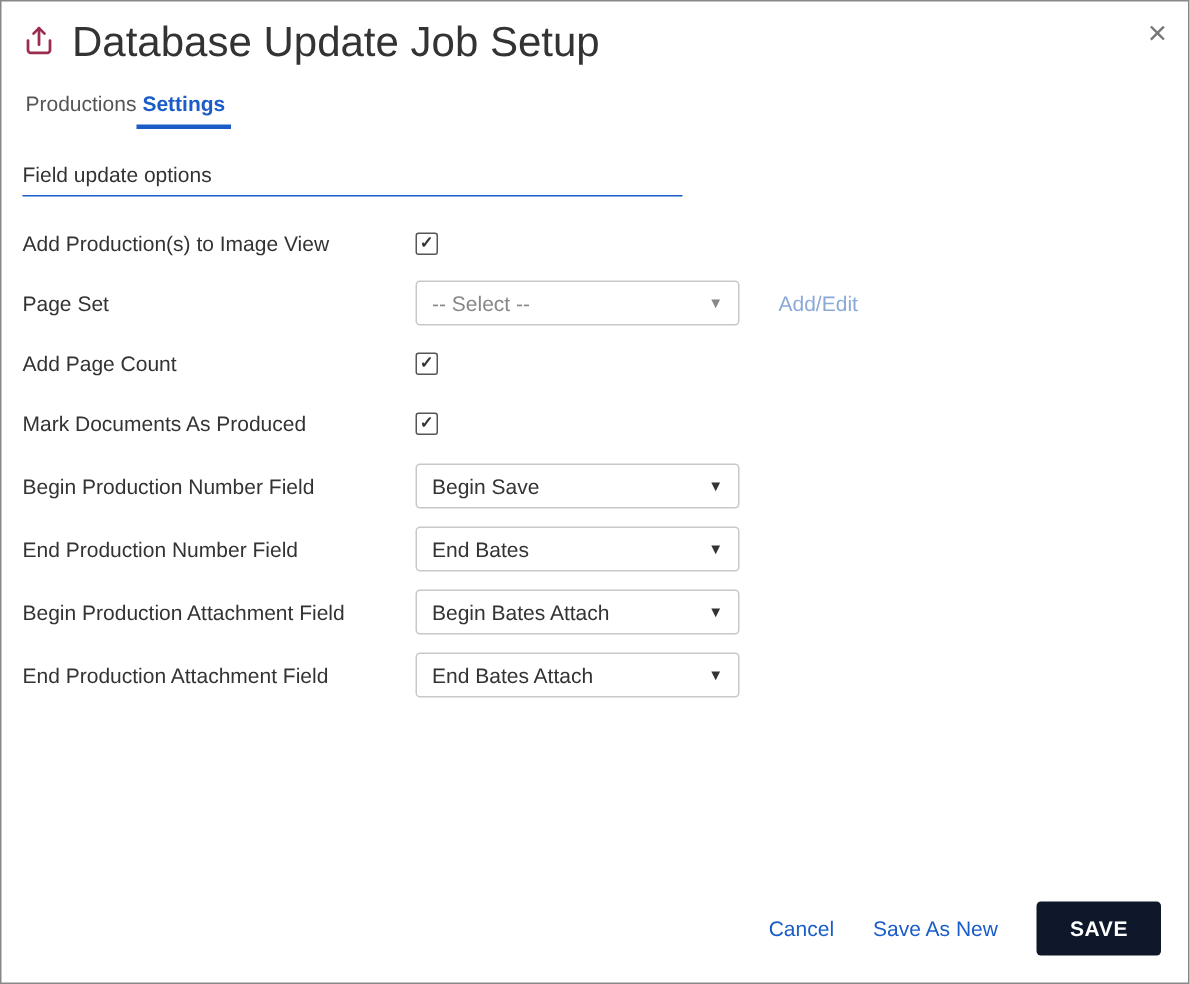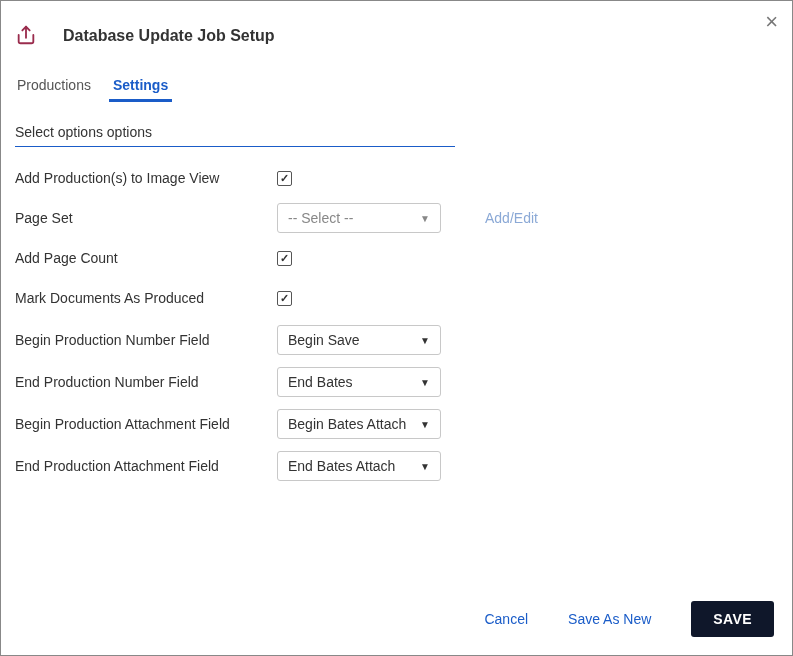--- a/index.html
+++ b/index.html
@@ -24,38 +24,37 @@
     align-items: center;
     padding: 10px 14px 6px 14px;
     position: relative;
   }
   .header-icon {
     color: #9a2c4d;
     margin-right: 10px;
     flex-shrink: 0;
   }
   .header h1 {
-    font-size: 16px;
-    font-weight: 700;
-    margin: 16px;
+    font-size: 28px;
+    font-weight: 400;
+    margin: 1px;
     color: #333;
   }
   .close-btn {
     position: absolute;
     right: 14px;
     top: 10px;
     font-size: 22px;
     color: #777;
     cursor: pointer;
     line-height: 1;
   }
   .tabs {
     display: flex;
     padding: 0 14px;
-    gap: 18px;
     margin-top: 4px;
     border-bottom: 1px solid transparent;
   }
   .tab {
     padding: 6px 2px 8px 2px;
     color: #555;
     cursor: pointer;
     font-size: 14px;
     position: relative;
   }
@@ -108,48 +107,47 @@
     cursor: pointer;
   }
   .checkbox.checked::after {
     content: "✓";
     font-size: 11px;
     line-height: 1;
     color: #333;
     font-weight: 700;
   }
   .select {
-    width: 164px;
+    width: 216px;
     height: 30px;
     border: 1px solid #c8c8c8;
     border-radius: 3px;
     padding: 0 10px;
     display: flex;
     align-items: center;
     justify-content: space-between;
     cursor: pointer;
     background: #fff;
     color: #333;
   }
   .select.placeholder span { color: #888; }
   .caret {
     font-size: 10px;
     color: #333;
     margin-left: 6px;
   }
   .addedit {
-    margin-left: 18px;
     color: #8ba9d6;
     cursor: pointer;
   }
   .footer {
     display: flex;
     justify-content: flex-end;
     align-items: center;
-    gap: 40px;
+    gap: 26px;
     padding: 14px 18px 18px 18px;
   }
   .link-btn {
     color: #1a5cc8;
     cursor: pointer;
   }
   .primary-btn {
     background: #0f172a;
     color: #fff;
     font-weight: 700;
@@ -175,21 +173,21 @@
     <h1>Database Update Job Setup</h1>
     <span class="close-btn">×</span>
   </div>
 
   <div class="tabs">
     <div class="tab">Productions</div>
     <div class="tab active">Settings</div>
   </div>
 
   <div class="body">
-    <div class="section-title">Select options options</div>
+    <div class="section-title">Field update options</div>
 
     <div class="row">
       <div class="row-label">Add Production(s) to Image View</div>
       <div class="checkbox checked"></div>
     </div>
 
     <div class="row">
       <div class="row-label">Page Set</div>
       <div class="select placeholder">
         <span>-- Select --</span>

